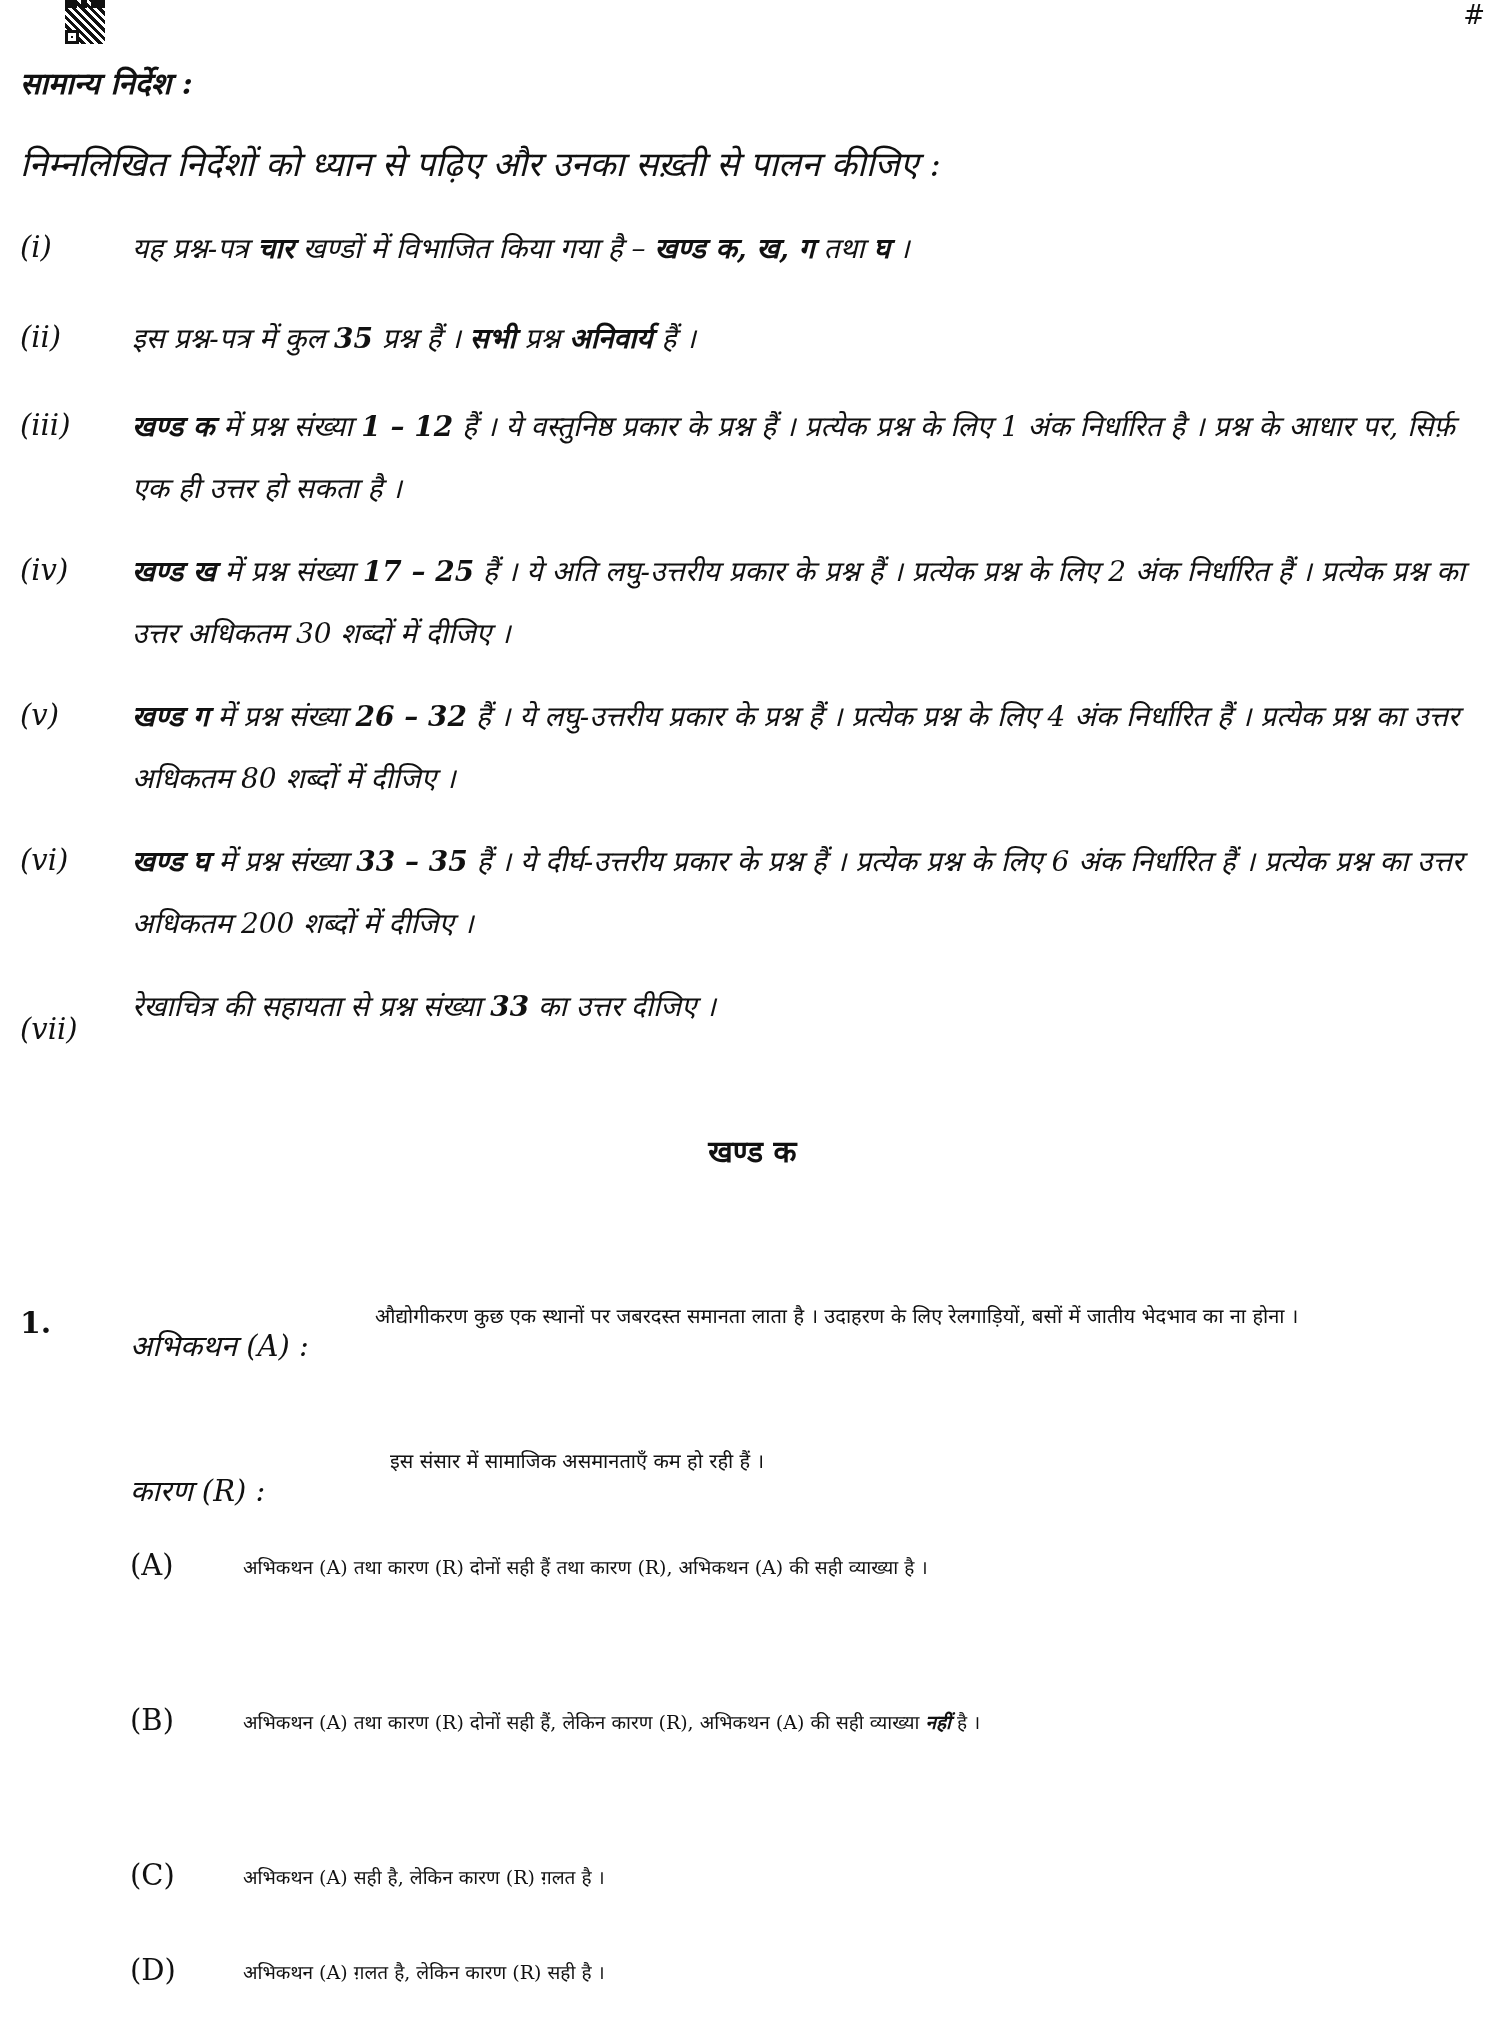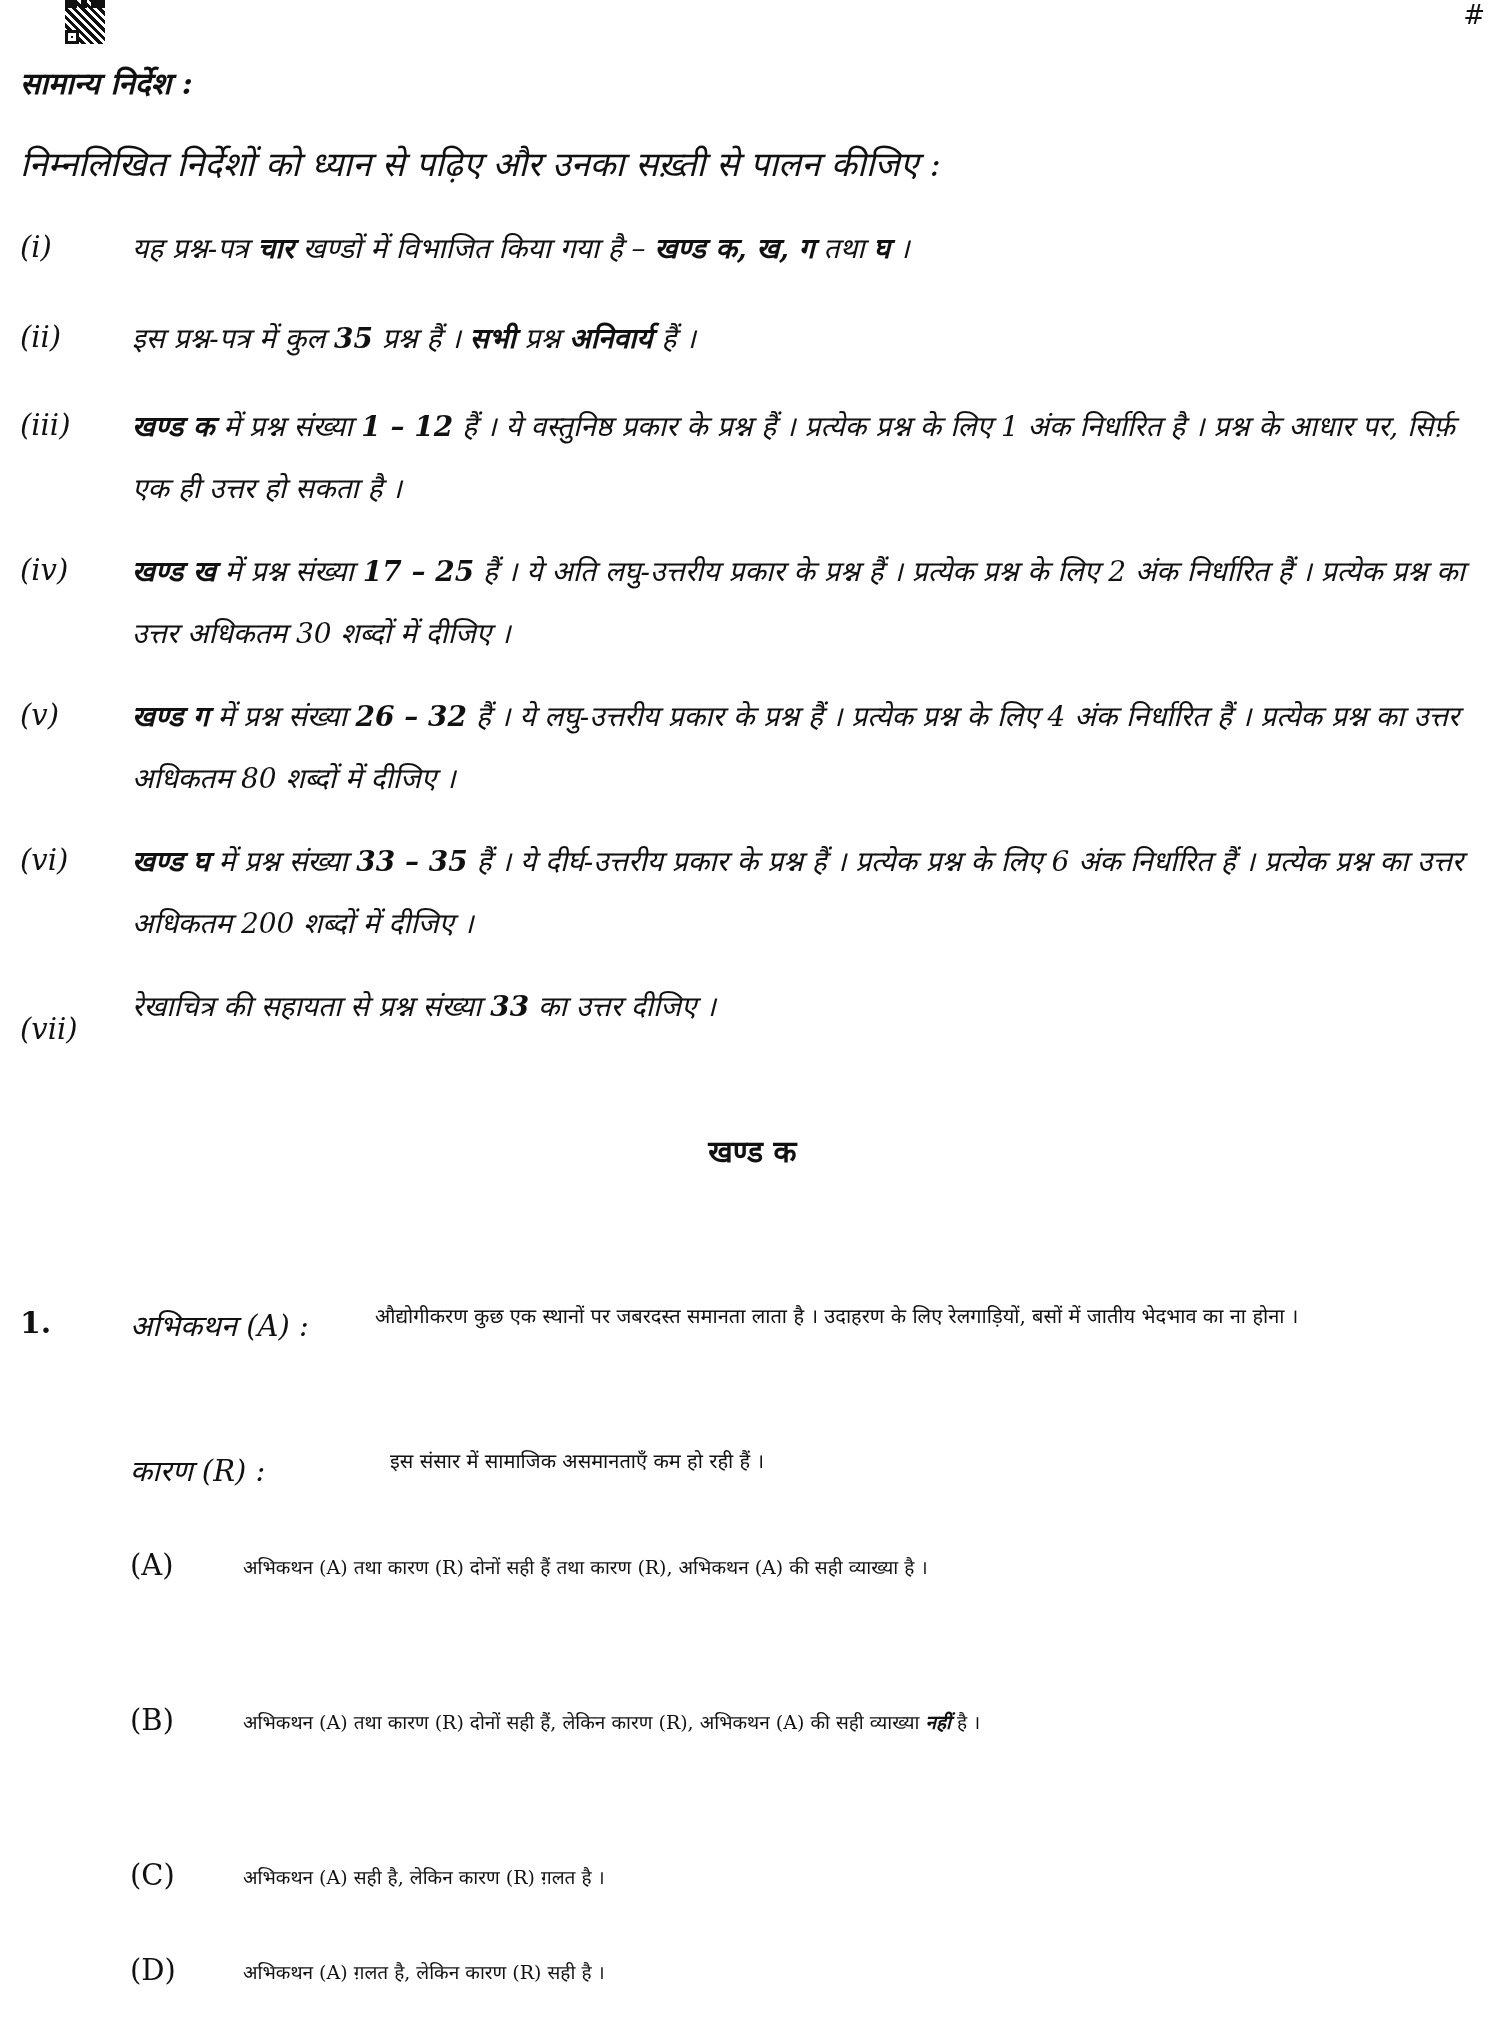--- a/index.html
+++ b/index.html
@@ -26,21 +26,21 @@
     .heading { left: 20px; top: 62px; font-size: 30px; font-style: italic; font-weight: bold; text-align: center; }
     .intro { left: 20px; top: 140px; font-size: 34px; font-style: italic; }
 
     .ins-num { position: absolute; left: 20px; font-size: 29px; font-style: italic; }
     .ins-text { position: absolute; left: 132px; width: 1350px; font-size: 28px; font-style: italic; line-height: 62px; }
     .b { font-weight: bold; }
 
     .section-title { position: absolute; left: 0; width: 1505px; text-align: center; top: 1130px; font-size: 30px; font-weight: bold; }
 
     .qnum { position: absolute; left: 20px; top: 1305px; font-size: 30px; font-weight: bold; }
-    .label { position: absolute; font-size: 29px; font-style: italic; }
+    .label { position: absolute; font-size: 29px; font-style: italic; margin-top: 20px; }
     .stmt { position: absolute; font-size: 20px; line-height: 46px; }
 
     .opt-letter { position: absolute; left: 130px; font-size: 29px; }
     .opt-text { position: absolute; left: 243px; width: 1160px; font-size: 19px; line-height: 62px; }
   </style>
 </head>
 <body>
 
 <div class="qr">
     <div class="finder"></div>

